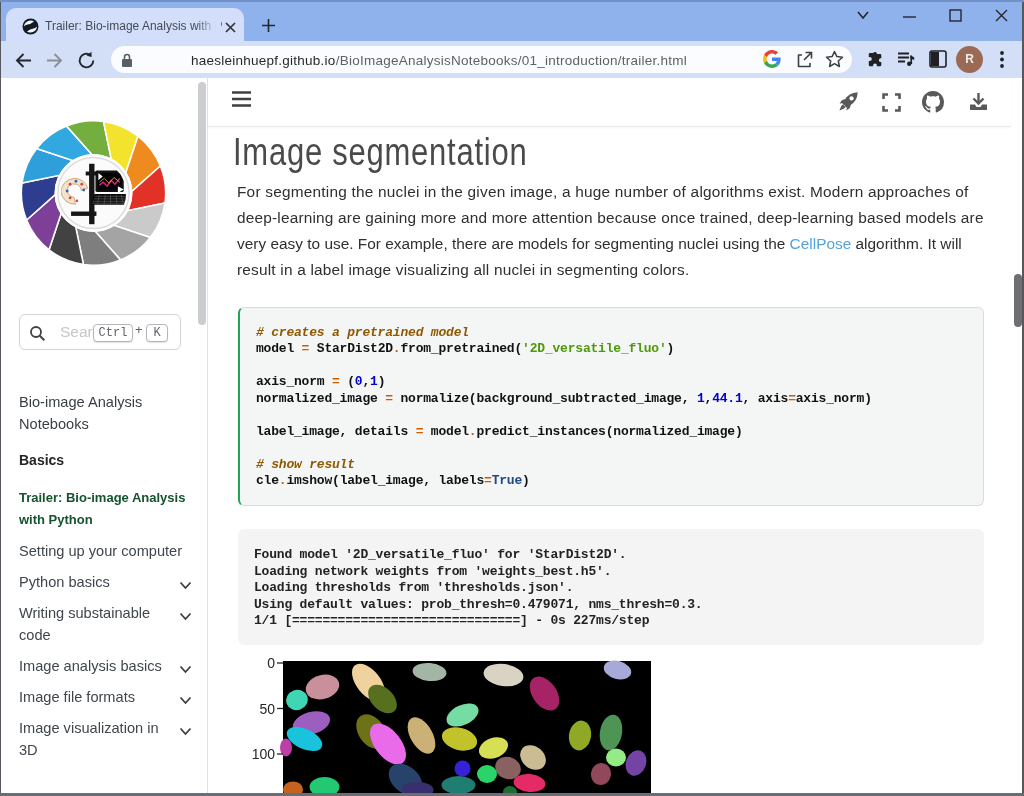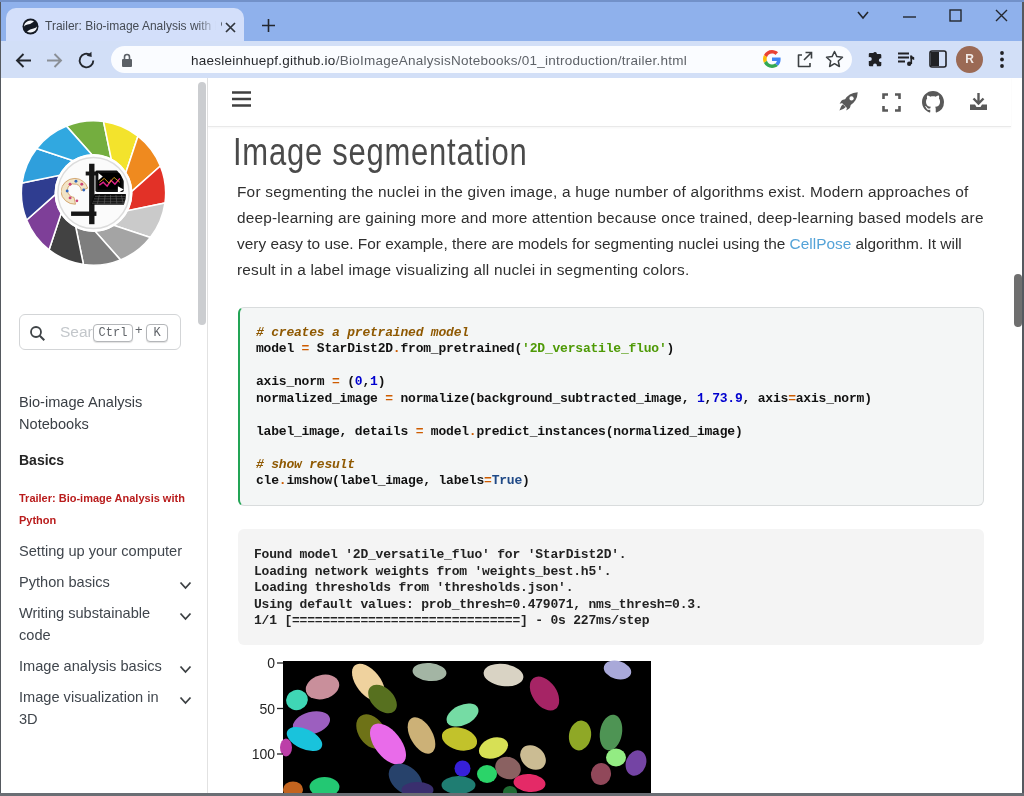--- a/index.html
+++ b/index.html
@@ -18,21 +18,21 @@
 #sbdivider { left:206px; top:0; width:1px; height:715px; background:#e2e2e2; }
 #sbthumb { left:197px; top:4px; width:8px; height:243px; background:#cbcdd0; border-radius:4px; }
 #mainthumb { left:1013px; top:196px; width:8px; height:53px; background:#6f6f6f; border-radius:4px; }
 #searchbox { left:18px; top:236px; width:162px; height:36px; border:1px solid #d3d5d7; border-radius:6px; background:#fff; }
 .kbd { position:absolute; border:1px solid #b4b6b9; border-radius:4px; background:#fff; box-shadow:0 1px 1px rgba(0,0,0,.12); color:#5f6368; font-size:12px; font-family:"Liberation Mono",monospace; text-align:center; }
 #nav { left:18px; top:313px; width:178px; font-size:14.6px; line-height:22px; color:#40464d; }
 #nav .item { margin-bottom:9px; position:relative; width:190px; }
 #nav .item.has-chev { width:161px; }
 #nav .chev { position:absolute; right:-12px; top:3px; }
 #nav .cap { font-weight:bold; color:#252525; font-size:14px; margin:14px 0 16px 0; }
-#nav .active { color:#b91c1c; font-weight:bold; font-size:11px; width:192px; }
+#nav .active { color:#14532d; font-weight:bold; font-size:13px; width:192px; }
 
 #main { left:207px; top:0; width:803px; height:715px; background:#fff; }
 #ctopbar { left:0; top:0; width:803px; height:49px; background:#fff; border-bottom:1px solid #e9e9e9; box-shadow:0 1px 2px rgba(0,0,0,.04); }
 #h1 { left:25px; top:51px; font-size:31px; color:#4a4a4a; transform:scaleY(1.28); transform-origin:0 0; letter-spacing:0.75px; white-space:nowrap; }
 #para { left:29px; top:101px; width:780px; font-size:15.4px; line-height:26px; color:#2f2f2f; white-space:nowrap; }
 #para a { color:#54a3d8; text-decoration:none; }
 #codeblock { left:30px; top:229px; width:746px; height:199px; background:#f4f6f6; border:1px solid #d9dcdd; border-left:2.5px solid #23a455; border-radius:6px; padding:16.5px 0 0 16px; }
 pre { font-family:"Liberation Mono",monospace; font-size:13px; line-height:16.5px; letter-spacing:-0.2px; font-weight:bold; color:#111; }
 #outblock { left:30px; top:451px; width:746px; height:116px; background:#f4f4f4; border-radius:6px; padding:18px 0 0 16px; }
 #outblock pre { font-weight:bold; color:#222; }
@@ -198,20 +198,23 @@
         <div class="item">Setting up your computer</div>
         <div class="item has-chev">Python basics<span class="chev"><svg width="13" height="9" viewBox="0 0 13 9">
                 <path d="M1.5 1.5 L6.5 7 L11.5 1.5" stroke="#3c4043" stroke-width="1.8" fill="none"></path>
               </svg></span></div>
         <div class="item has-chev">Writing substainable code<span class="chev"><svg width="13" height="9" viewBox="0 0 13 9">
                 <path d="M1.5 1.5 L6.5 7 L11.5 1.5" stroke="#3c4043" stroke-width="1.8" fill="none"></path>
               </svg></span></div>
         <div class="item has-chev">Image analysis basics<span class="chev"><svg width="13" height="9" viewBox="0 0 13 9">
                 <path d="M1.5 1.5 L6.5 7 L11.5 1.5" stroke="#3c4043" stroke-width="1.8" fill="none"></path>
               </svg></span></div>
+        <div class="item has-chev">Image file formats<span class="chev"><svg width="13" height="9" viewBox="0 0 13 9">
+                <path d="M1.5 1.5 L6.5 7 L11.5 1.5" stroke="#3c4043" stroke-width="1.8" fill="none"></path>
+              </svg></span></div>
         <div class="item has-chev">Image visualization in 3D<span class="chev"><svg width="13" height="9" viewBox="0 0 13 9">
                 <path d="M1.5 1.5 L6.5 7 L11.5 1.5" stroke="#3c4043" stroke-width="1.8" fill="none"></path>
               </svg></span></div>
       </div>
       <div id="sbthumb" class="abs"></div>
     </div>
     <div id="sbdivider" class="abs"></div>
     <div id="main" class="abs">
       <div id="ctopbar" class="abs">
         <svg class="abs" style="left:24px;top:13px;" width="19" height="16" viewBox="0 0 19 16">
@@ -237,21 +240,21 @@
           <span style="display:block;letter-spacing:0.22px;">For segmenting the nuclei in the given image, a huge number of algorithms exist. Modern approaches of</span>
           <span style="display:block;letter-spacing:0.19px;">deep-learning are gaining more and more attention because once trained, deep-learning based models are</span>
           <span style="display:block;letter-spacing:0.01px;">very easy to use. For example, there are models for segmenting nuclei using the <a>CellPose</a> algorithm. It will</span>
           <span style="display:block;letter-spacing:0.2px;">result in a label image visualizing all nuclei in segmenting colors.</span>
         </div>
       <div id="codeblock" class="abs">
           <pre><span class="c"># creates a pretrained model</span>
 model <span class="o">=</span> StarDist2D<span class="o">.</span>from_pretrained(<span class="s">'2D_versatile_fluo'</span>)
 
 axis_norm <span class="o">=</span> (<span class="n">0</span>,<span class="n">1</span>)
-normalized_image <span class="o">=</span> normalize(background_subtracted_image, <span class="n">1</span>,<span class="n">73.9</span>, axis<span class="o">=</span>axis_norm)
+normalized_image <span class="o">=</span> normalize(background_subtracted_image, <span class="n">1</span>,<span class="n">44.1</span>, axis<span class="o">=</span>axis_norm)
 
 label_image, details <span class="o">=</span> model<span class="o">.</span>predict_instances(normalized_image)
 
 <span class="c"># show result</span>
 cle<span class="o">.</span>imshow(label_image, labels<span class="o">=</span><span class="kc">True</span>)</pre>
         </div>
       <div id="outblock" class="abs">
           <pre>Found model '2D_versatile_fluo' for 'StarDist2D'.
 Loading network weights from 'weights_best.h5'.
 Loading thresholds from 'thresholds.json'.

